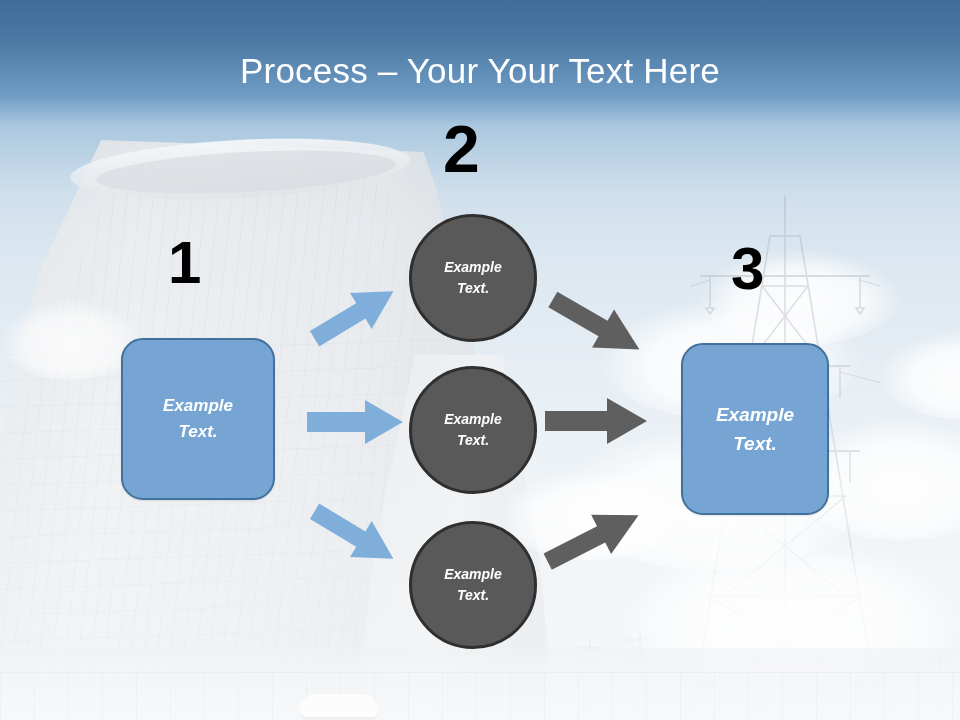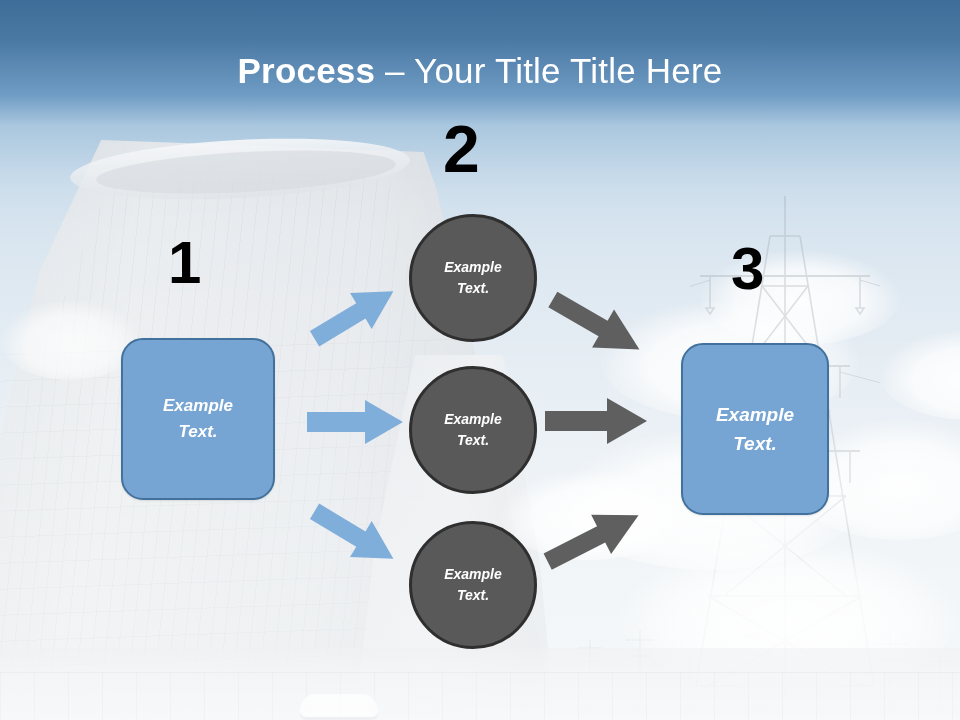--- a/index.html
+++ b/index.html
@@ -175,21 +175,21 @@
     position: absolute;
     left: 0; top: 50px;
     width: 960px;
     text-align: center;
     font-size: 35px;
     line-height: 42px;
     color: #ffffff;
     letter-spacing: .2px;
     white-space: nowrap;
   }
-  .title .strong { font-weight: bold; margin-top: 8px; }
+  .title .strong { font-weight: normal; margin-top: 8px; }
   .title .light  { font-weight: normal; }
 
   
   .step-num {
     position: absolute;
     color: #000000;
     font-weight: bold;
     font-size: 62px;
     line-height: 62px;
     letter-spacing: -1px;
@@ -333,21 +333,21 @@
     <div class="cloud c7"></div>
 
     <div class="ground"></div>
     <div class="fence"></div>
     <div class="car"></div>
 
     <div class="bg-wash"></div>
   </div>
 
   <div class="title">
-    <span class="strong">Process</span><span class="light"> – Your Title Title Here</span>
+    <span class="strong">Process</span><span class="light"> – Your Your Text Here</span>
   </div>
 
   <div class="step-num" id="num1">1</div>
   <div class="step-num" id="num2">2</div>
   <div class="step-num" id="num3">3</div>
 
   <div class="box" id="box1">
     <div>
       <div>Example</div>
       <div>Text.</div>

